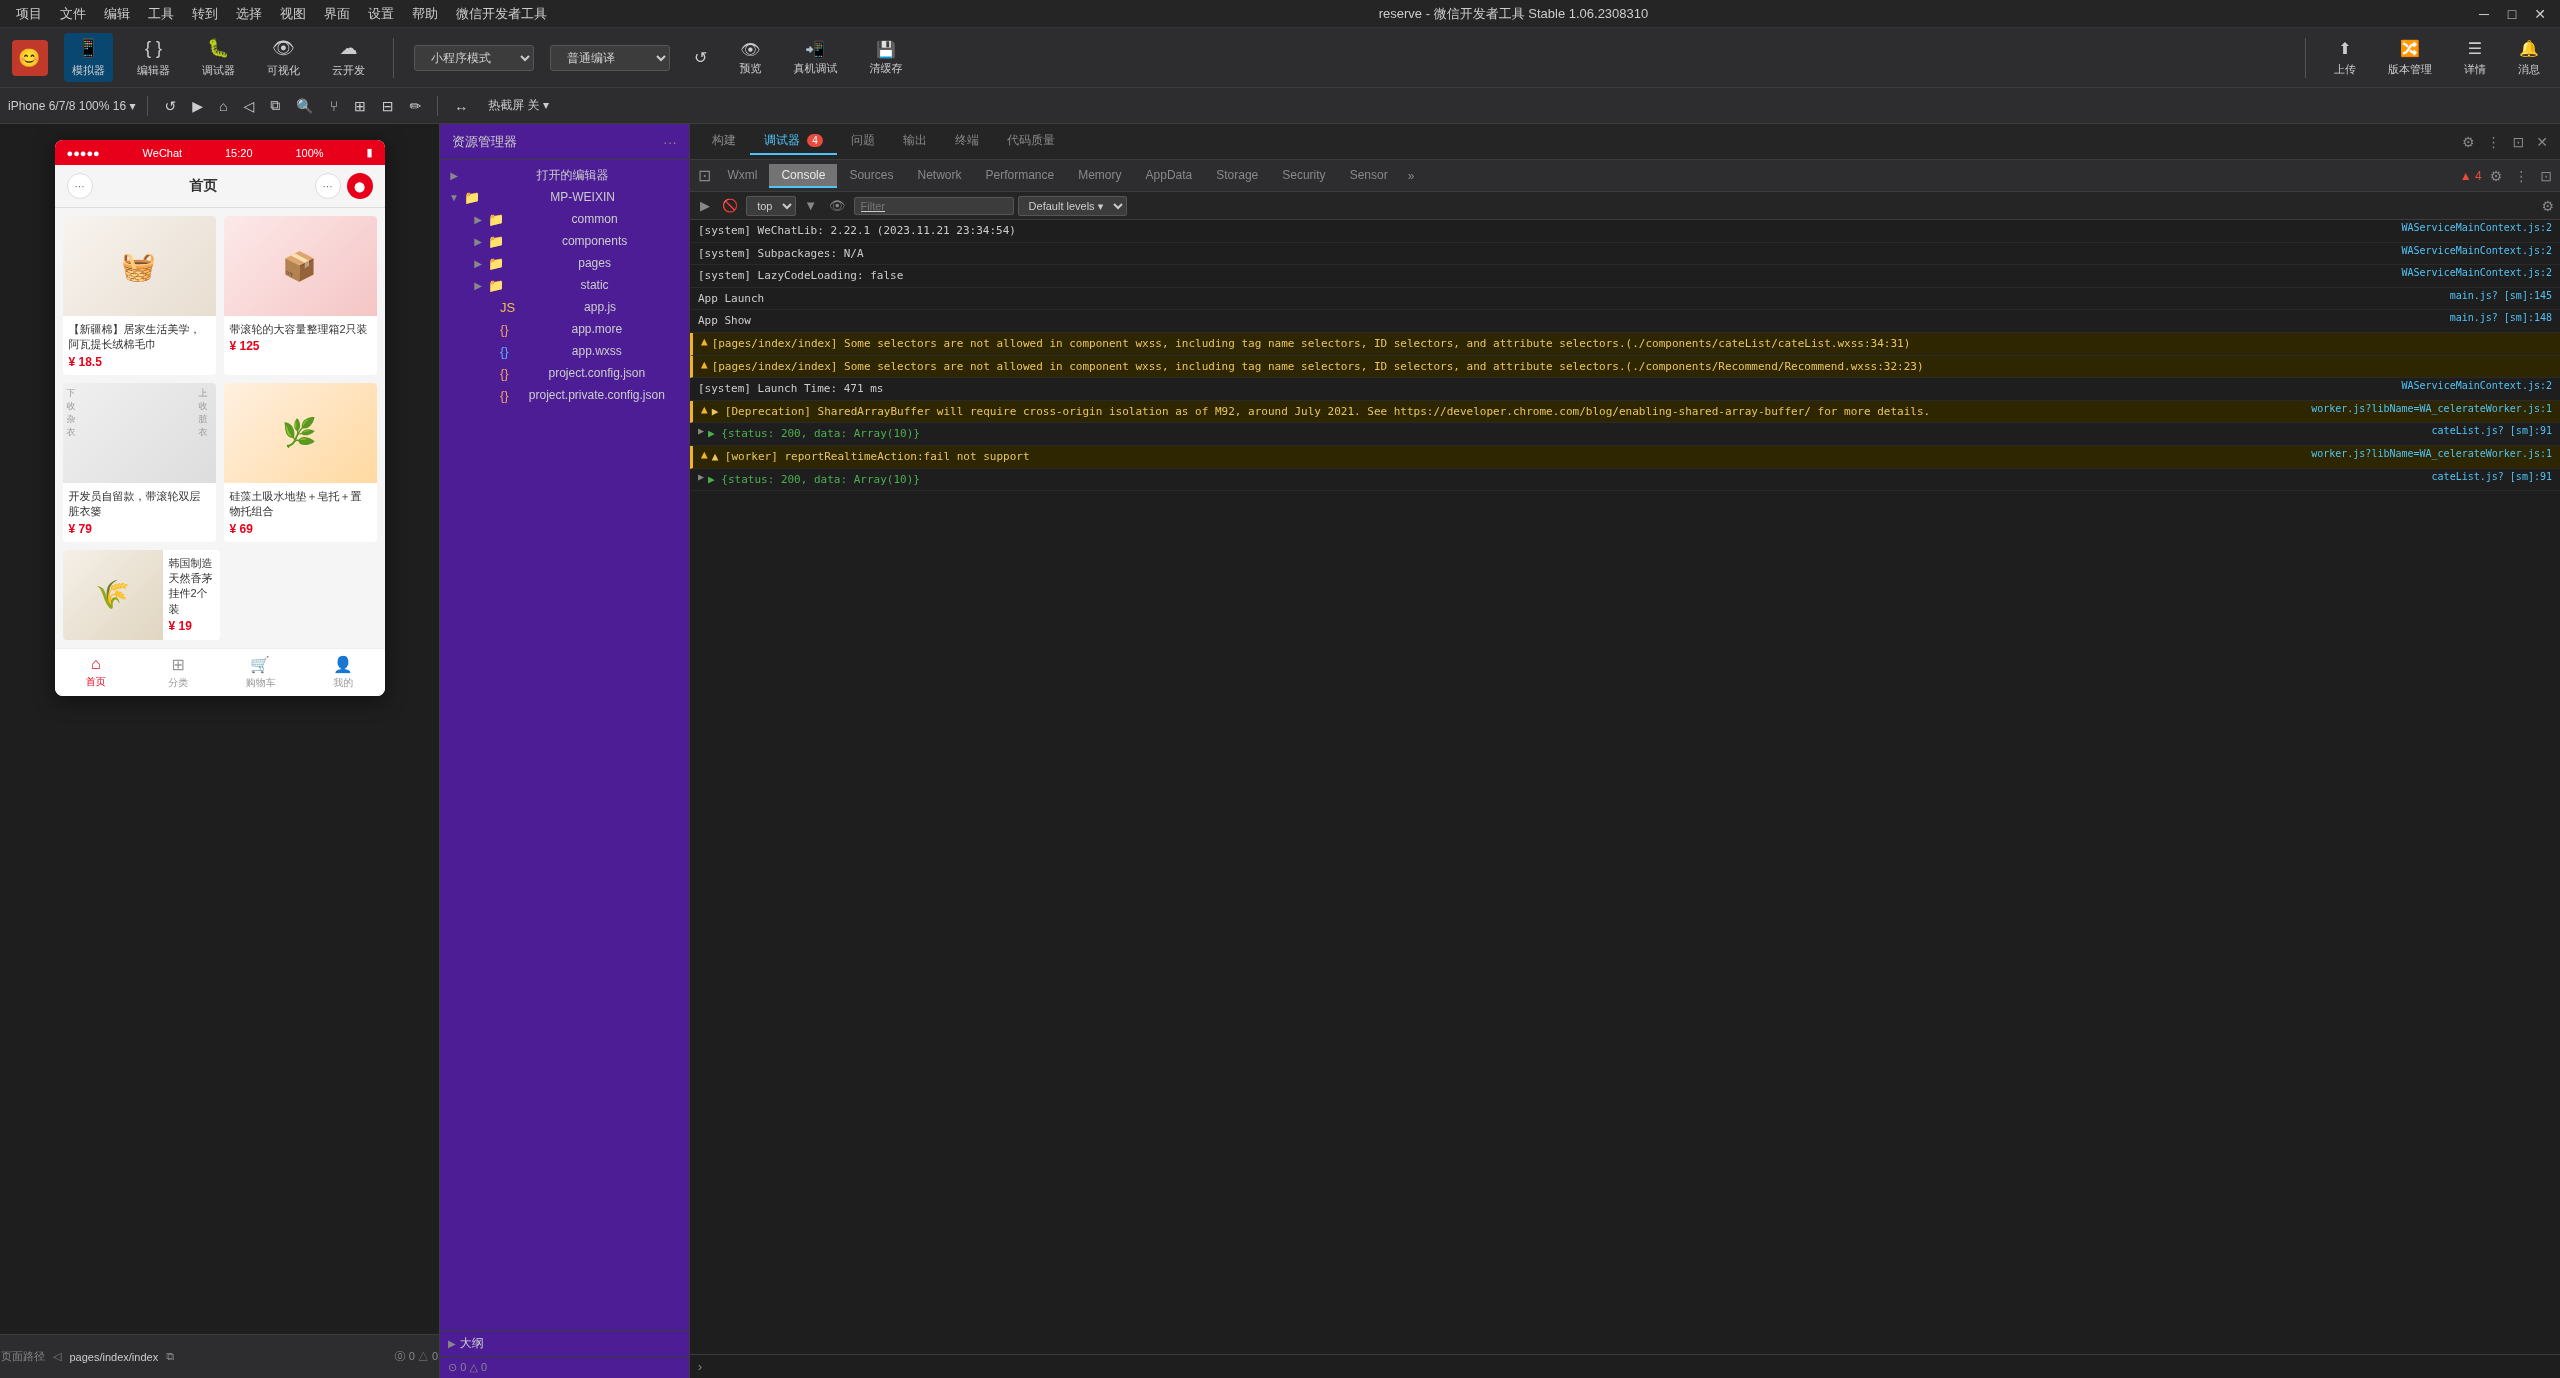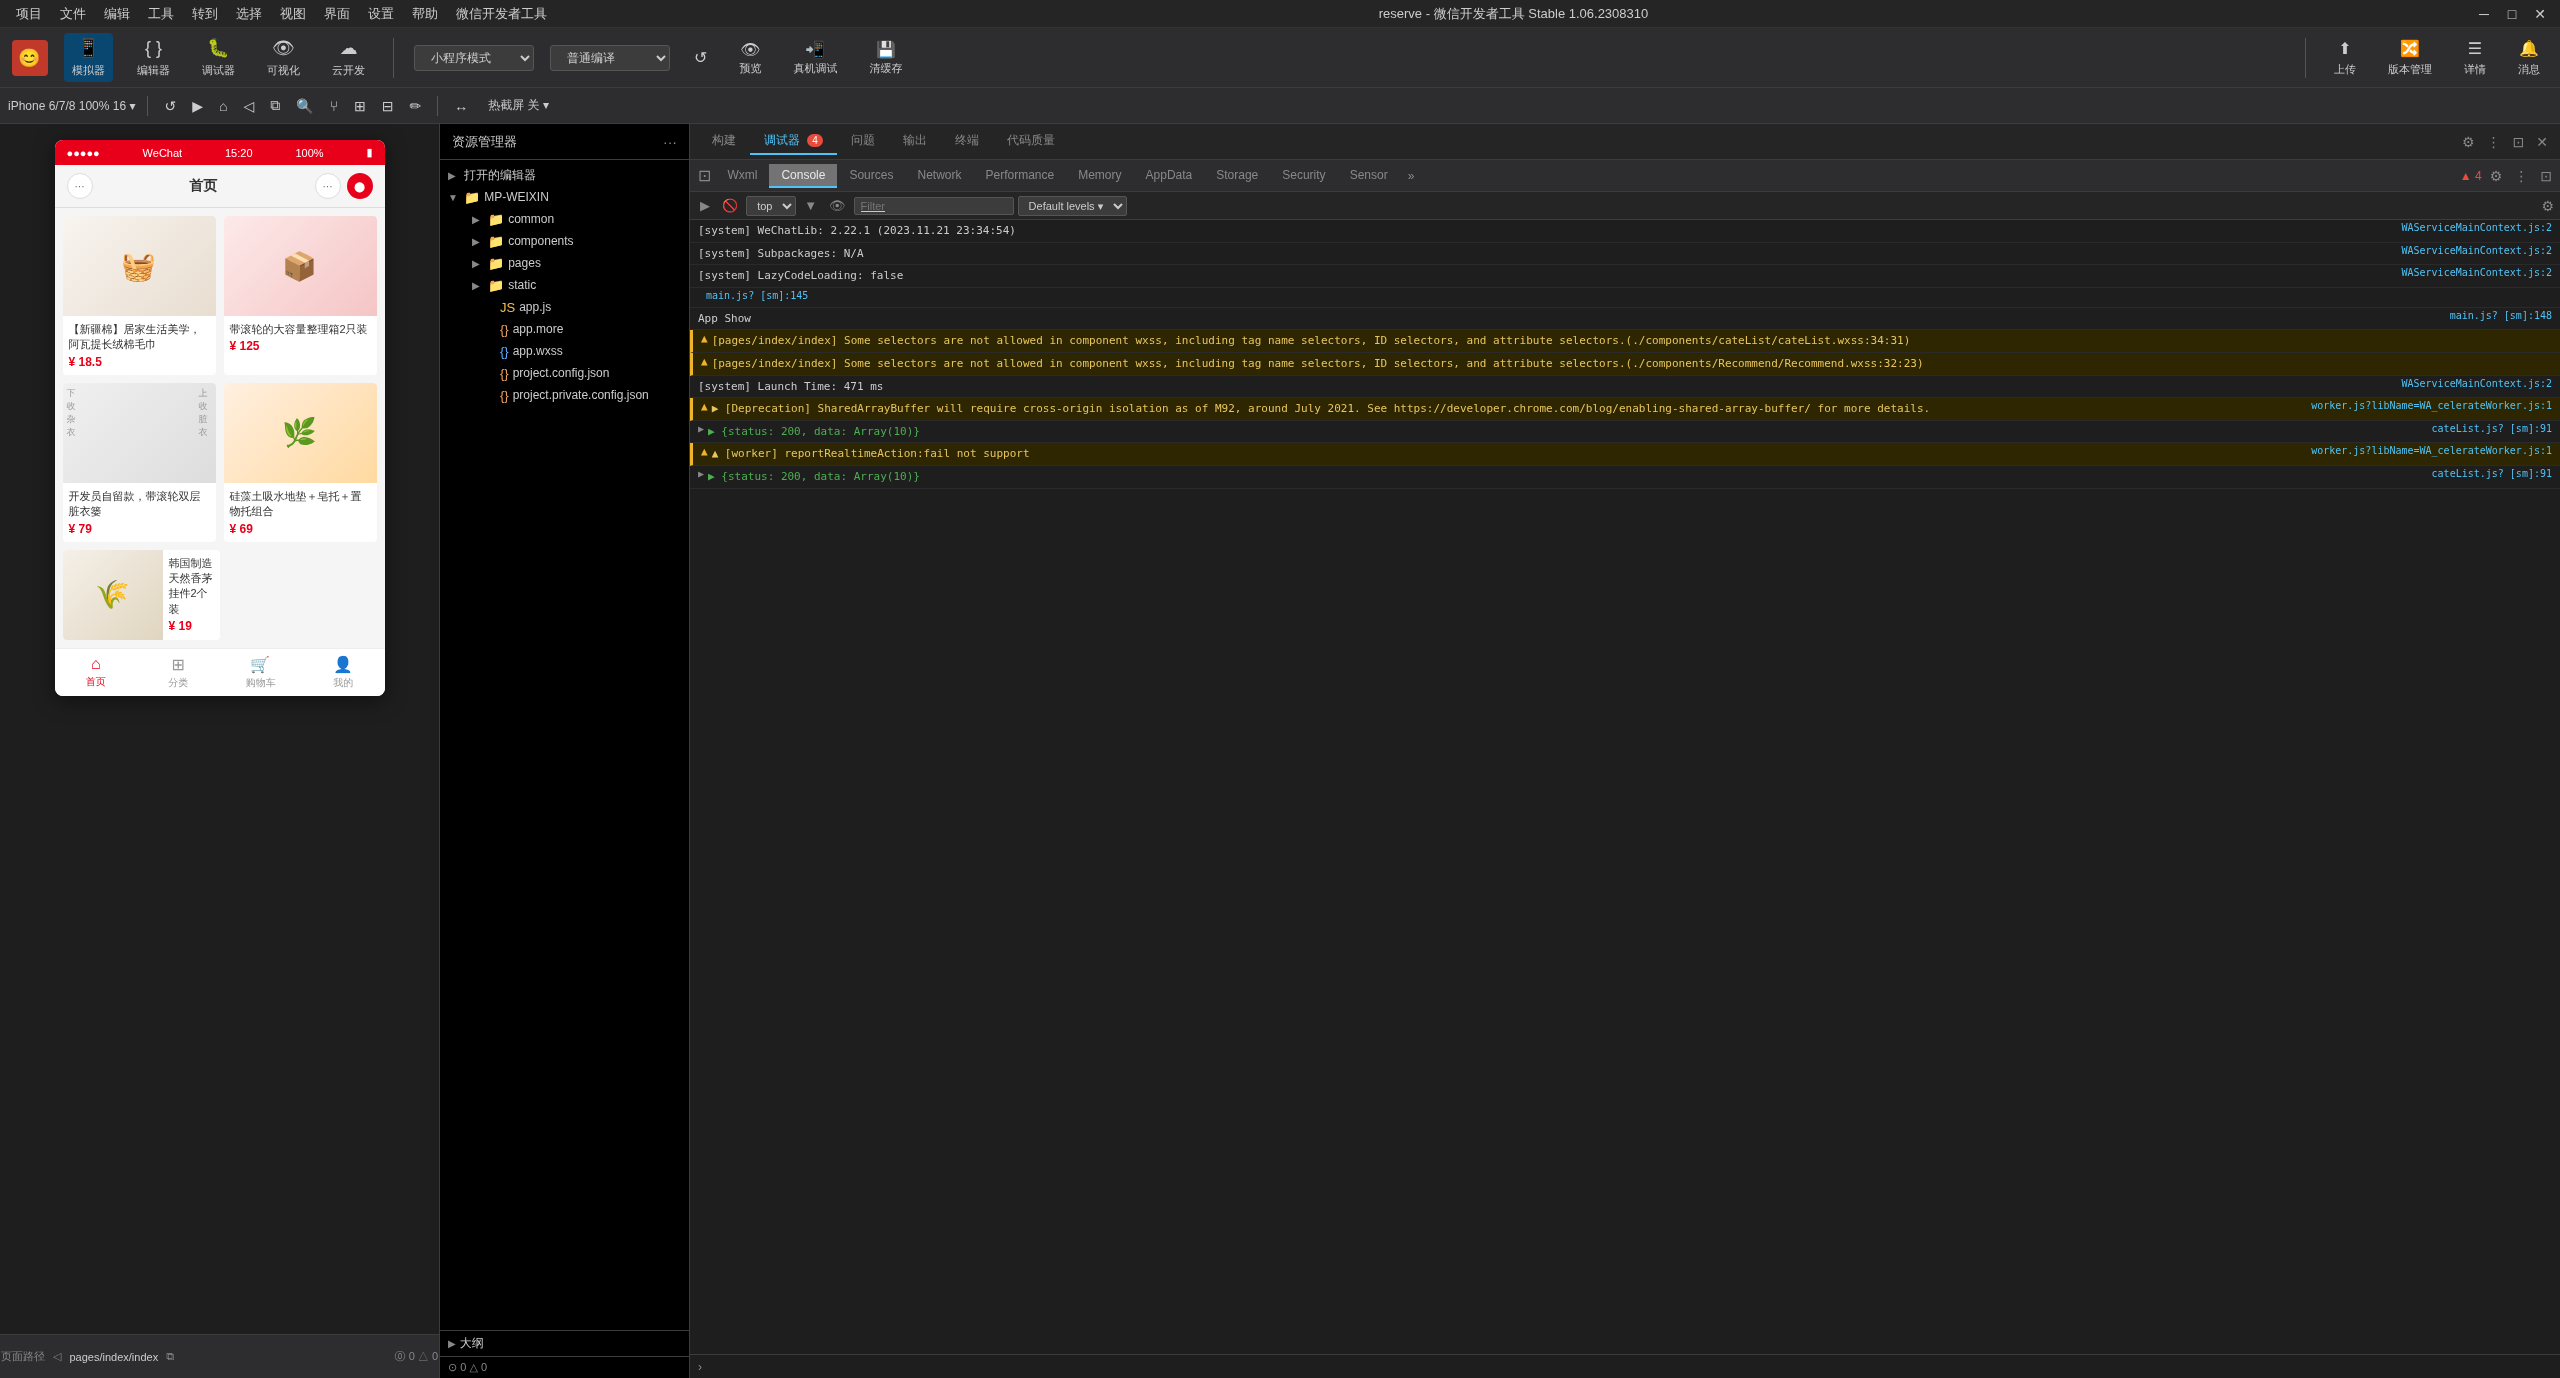--- a/index.html
+++ b/index.html
@@ -307,24 +307,25 @@
       padding: 0 1px;
       gap: 8px;
       font-size: 11px;
       color: #888;
     }
     .status-path { color: #ccc; }
 
     
     .file-panel {
       width: 250px;
-      background: #000000;
+      background: #4c1d95;
       border-right: 1px solid #3c3c3c;
       display: flex;
       flex-direction: column;
+      text-align: center;
     }
     .file-header {
       height: 36px;
       display: flex;
       align-items: center;
       padding: 0 12px;
       justify-content: space-between;
       border-bottom: 1px solid #3c3c3c;
     }
     .file-header-title { color: #ccc; font-size: 13px; }
@@ -865,20 +866,21 @@
       </div>
       <div class="log-line system">
         <span class="log-text">[system] Subpackages: N/A</span>
         <span class="log-source">WAServiceMainContext.js:2</span>
       </div>
       <div class="log-line system">
         <span class="log-text">[system] LazyCodeLoading: false</span>
         <span class="log-source">WAServiceMainContext.js:2</span>
       </div>
       <div class="log-line">
+        <span class="log-text">App Launch</span>
         <span class="log-source">main.js? [sm]:145</span>
       </div>
       <div class="log-line">
         <span class="log-text">App Show</span>
         <span class="log-source">main.js? [sm]:148</span>
       </div>
       <div class="log-line warn">
         <span class="warn-icon">▲</span>
         <span class="log-text warn-text">[pages/index/index] Some selectors are not allowed in component wxss, including tag name selectors, ID selectors, and attribute selectors.(./components/cateList/cateList.wxss:34:31)</span>
       </div>

